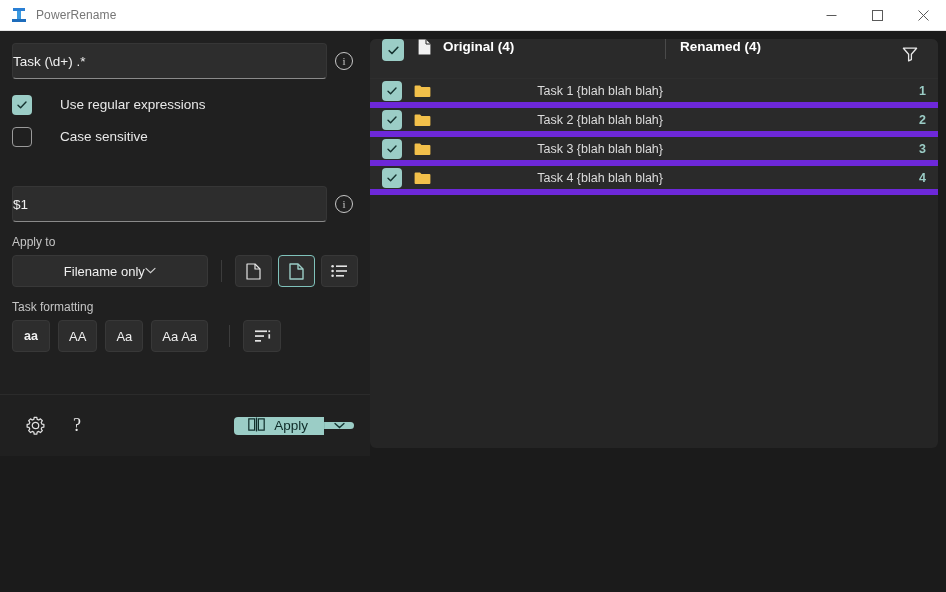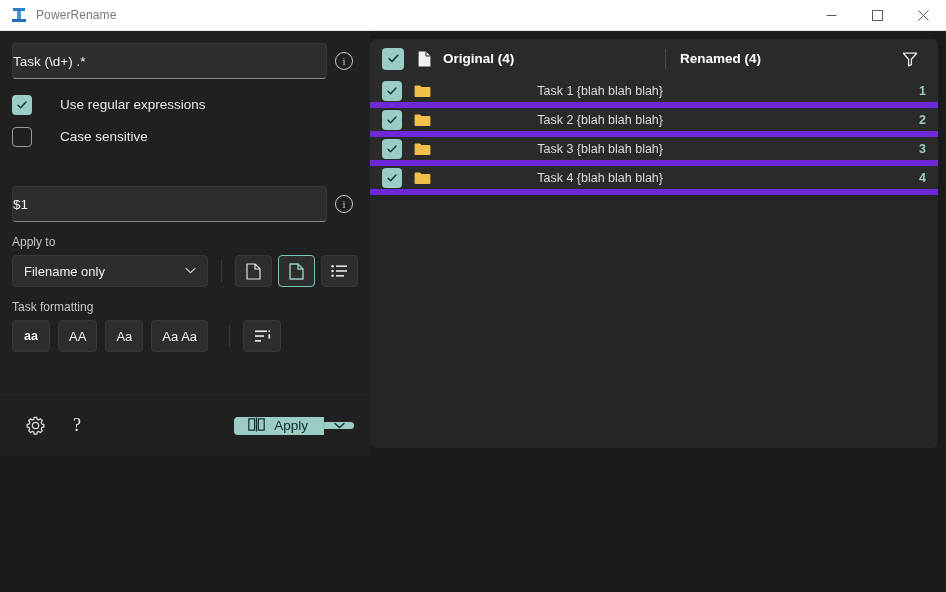--- a/index.html
+++ b/index.html
@@ -89,21 +89,21 @@
     font-size: 12px; color: #c5c5c5;
     margin: 13px 0 6px 0;
   }
 
   .row-controls { display: flex; align-items: center; gap: 0; }
   .dropdown {
     width: 200px; height: 32px;
     background: #2d2d2d;
     border: 1px solid #383838;
     border-radius: 4px;
-    display: flex; align-items: center; justify-content: space-between;
+    display: flex; align-items: center; justify-content: center;
     padding: 0 11px;
     font-size: 13px; color: #f0f0f0;
   }
   .chev { color: #d0d0d0; font-size: 10px; line-height: 1; }
   .vsep { width: 1px; height: 22px; background: #3c3c3c; margin: 0 13px; }
   .icon-btn {
     width: 38px; height: 32px;
     background: #2d2d2d;
     border: 1px solid #383838;
     border-radius: 4px;
@@ -161,21 +161,21 @@
   
   .right-pane {
     flex: 1; margin: 8px 8px 8px 0;
     background: #252525;
     border-radius: 6px;
     display: flex; flex-direction: column;
     overflow: hidden;
   }
   .list-header {
     height: 40px; flex: 0 0 40px;
-    display: flex; align-items: center;
+    display: flex; align-items: flex-start;
     padding: 0 6px 0 12px;
     border-bottom: 1px solid #2e2e2e;
     background: #2a2a2a;
   }
   .hdr-check { width: 22px; height: 22px; flex: 0 0 22px; border-radius: 4px; background: #9bcdc6; display: flex; align-items: center; justify-content: center; margin-right: 12px; }
   .hdr-fileicon { width: 17px; flex: 0 0 17px; display: flex; align-items: center; justify-content: center; color: #f2f2f2; margin-right: 10px; }
   .hdr-original { flex: 0 0 222px; font-size: 13.5px; color: #ffffff; font-weight: bold; }
   .hdr-divider { width: 1px; height: 20px; background: #4a4a4a; margin-right: 14px; }
   .hdr-renamed { flex: 1; font-size: 13.5px; color: #ffffff; font-weight: bold; }
   .hdr-filter { width: 32px; height: 30px; display: flex; align-items: center; justify-content: center; color: #e8e8e8; margin-right: 6px; }

